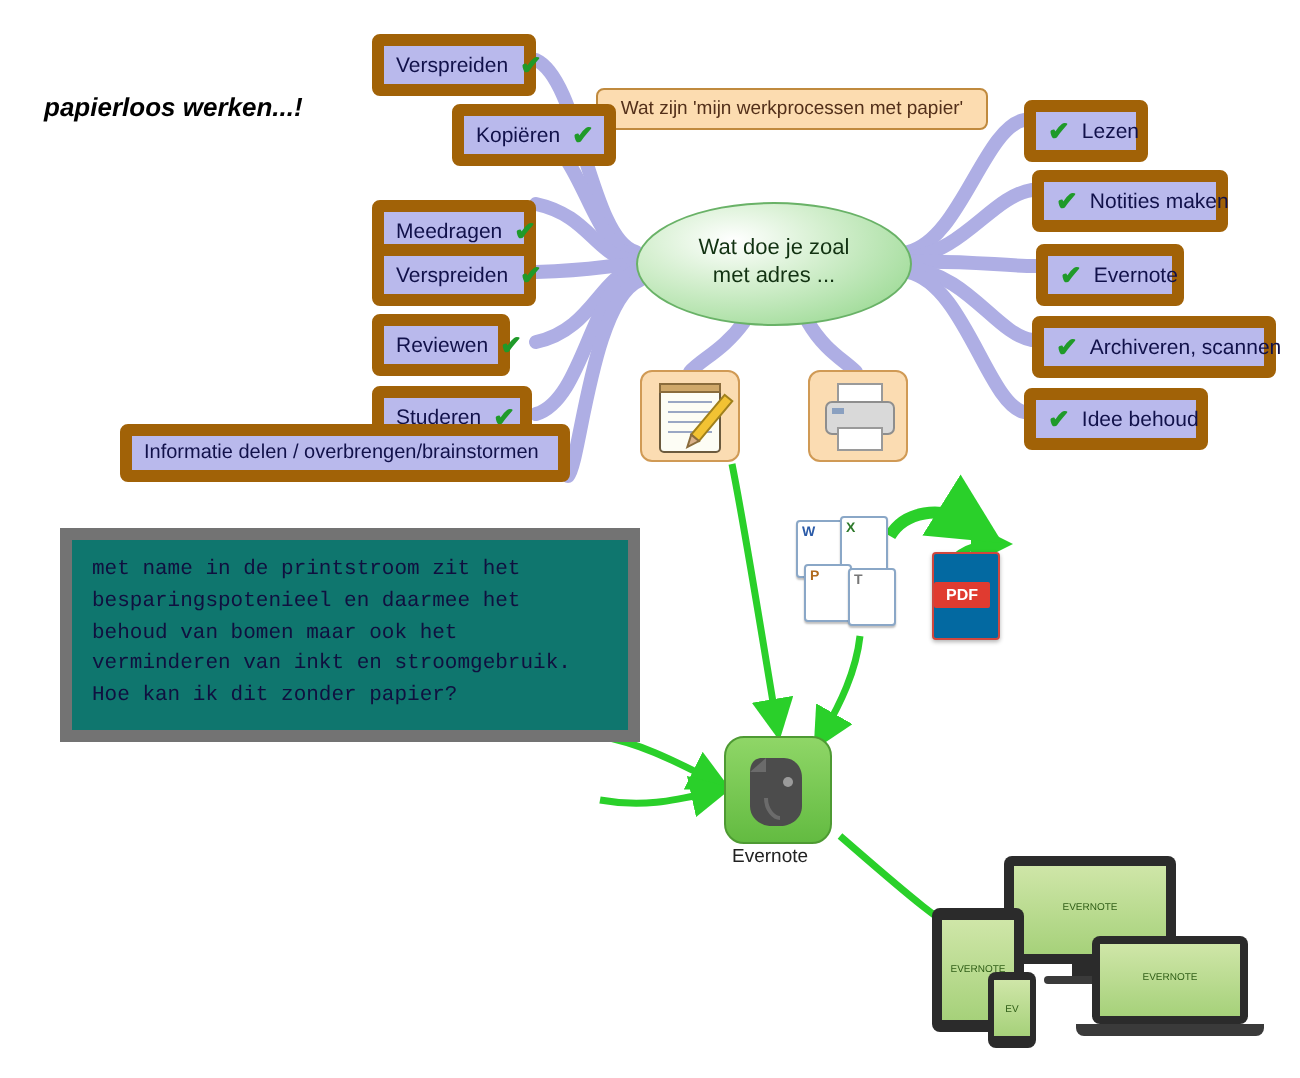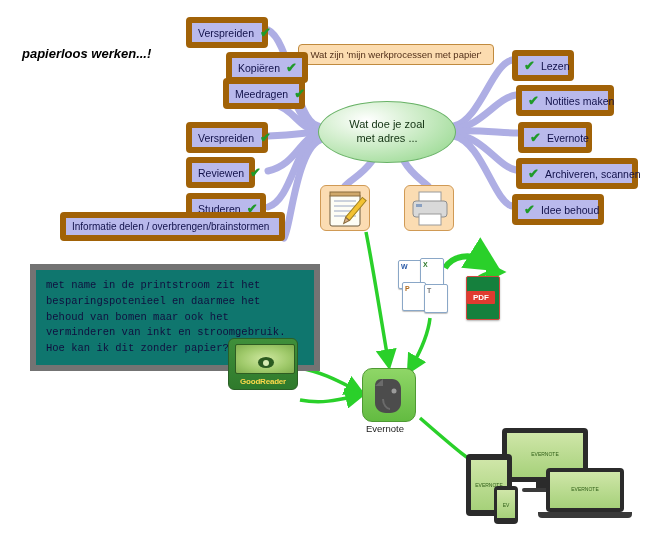--- a/index.html
+++ b/index.html
@@ -207,21 +207,21 @@
     border: 1px solid #8aa7c7;
     border-radius: 2px;
     box-shadow: 0 1px 1px rgba(0,0,0,0.25);
   }
   .pdf-doc {
     position: absolute;
     left: 466px;
     top: 276px;
     width: 32px;
     height: 42px;
-    background: #15803d;
+    background: #0369a1;
     border: 1px solid #d0473e;
     border-radius: 2px;
     box-shadow: 0 1px 2px rgba(0,0,0,0.3);
   }
   .pdf-tag {
     position: absolute;
     left: 0; top: 14px;
     width: 28px;
     height: 13px;
     background: #e03b30;
@@ -312,21 +312,21 @@
   </div>
 
   <div class="node" style="left:186px; top:17px; width:82px;">
     <span class="lbl">Verspreiden</span>
     <span class="check">✔</span>
   </div>
   <div class="node" style="left:186px; top:52px; width:82px;margin-left:40px;">
     <span class="lbl">Kopiëren</span>
     <span class="check">✔</span>
   </div>
-  <div class="node" style="left:186px; top:78px; width:82px;margin-left:37px;">
+  <div class="node" style="left:186px; top:100px; width:82px;">
     <span class="lbl">Meedragen</span>
     <span class="check">✔</span>
   </div>
   <div class="node" style="left:186px; top:122px; width:82px;">
     <span class="lbl">Verspreiden</span>
     <span class="check">✔</span>
   </div>
   <div class="node" style="left:186px; top:157px; width:69px;">
     <span class="lbl">Reviewen</span>
     <span class="check">✔</span>
@@ -399,26 +399,20 @@
     <div class="mini-doc" style="left:26px; top:26px;">
       <div style="font-size:7px;color:#777;font-weight:bold;padding:2px;">T</div>
     </div>
   </div>
   <div class="pdf-doc">
     <div class="pdf-tag">PDF</div>
   </div>
 
   <div class="note note-print">met name in de printstroom zit het besparingspotenieel en daarmee het behoud van bomen maar ook het verminderen van inkt en stroomgebruik. Hoe kan ik dit zonder papier?</div>
 
-  <div class="goodreader-box">
-    <div class="gr-screen">
-      <div class="gr-eye"></div>
-    </div>
-    <div class="gr-name">GoodReader</div>
-  </div>
 
   <div class="evernote-box">
     <svg width="52" height="52" viewBox="0 0 52 52">
       <path d="M18,10 C14,10 12,13 12,17 L12,34 C12,40 17,44 23,44 L27,44 C33,44 38,40 38,34 L38,20 C38,14 34,10 29,10 Z" fill="#4c4c4c"></path>
       <path d="M12,17 L20,17 L20,10 Z" fill="#6b6b6b"></path>
       <circle cx="31" cy="22" r="2.5" fill="#9b9b9b"></circle>
       <path d="M20,30 C20,36 24,40 27,40" stroke="#6b6b6b" stroke-width="2" fill="none"></path>
     </svg>
   </div>
   <div class="evernote-label">Evernote</div>

